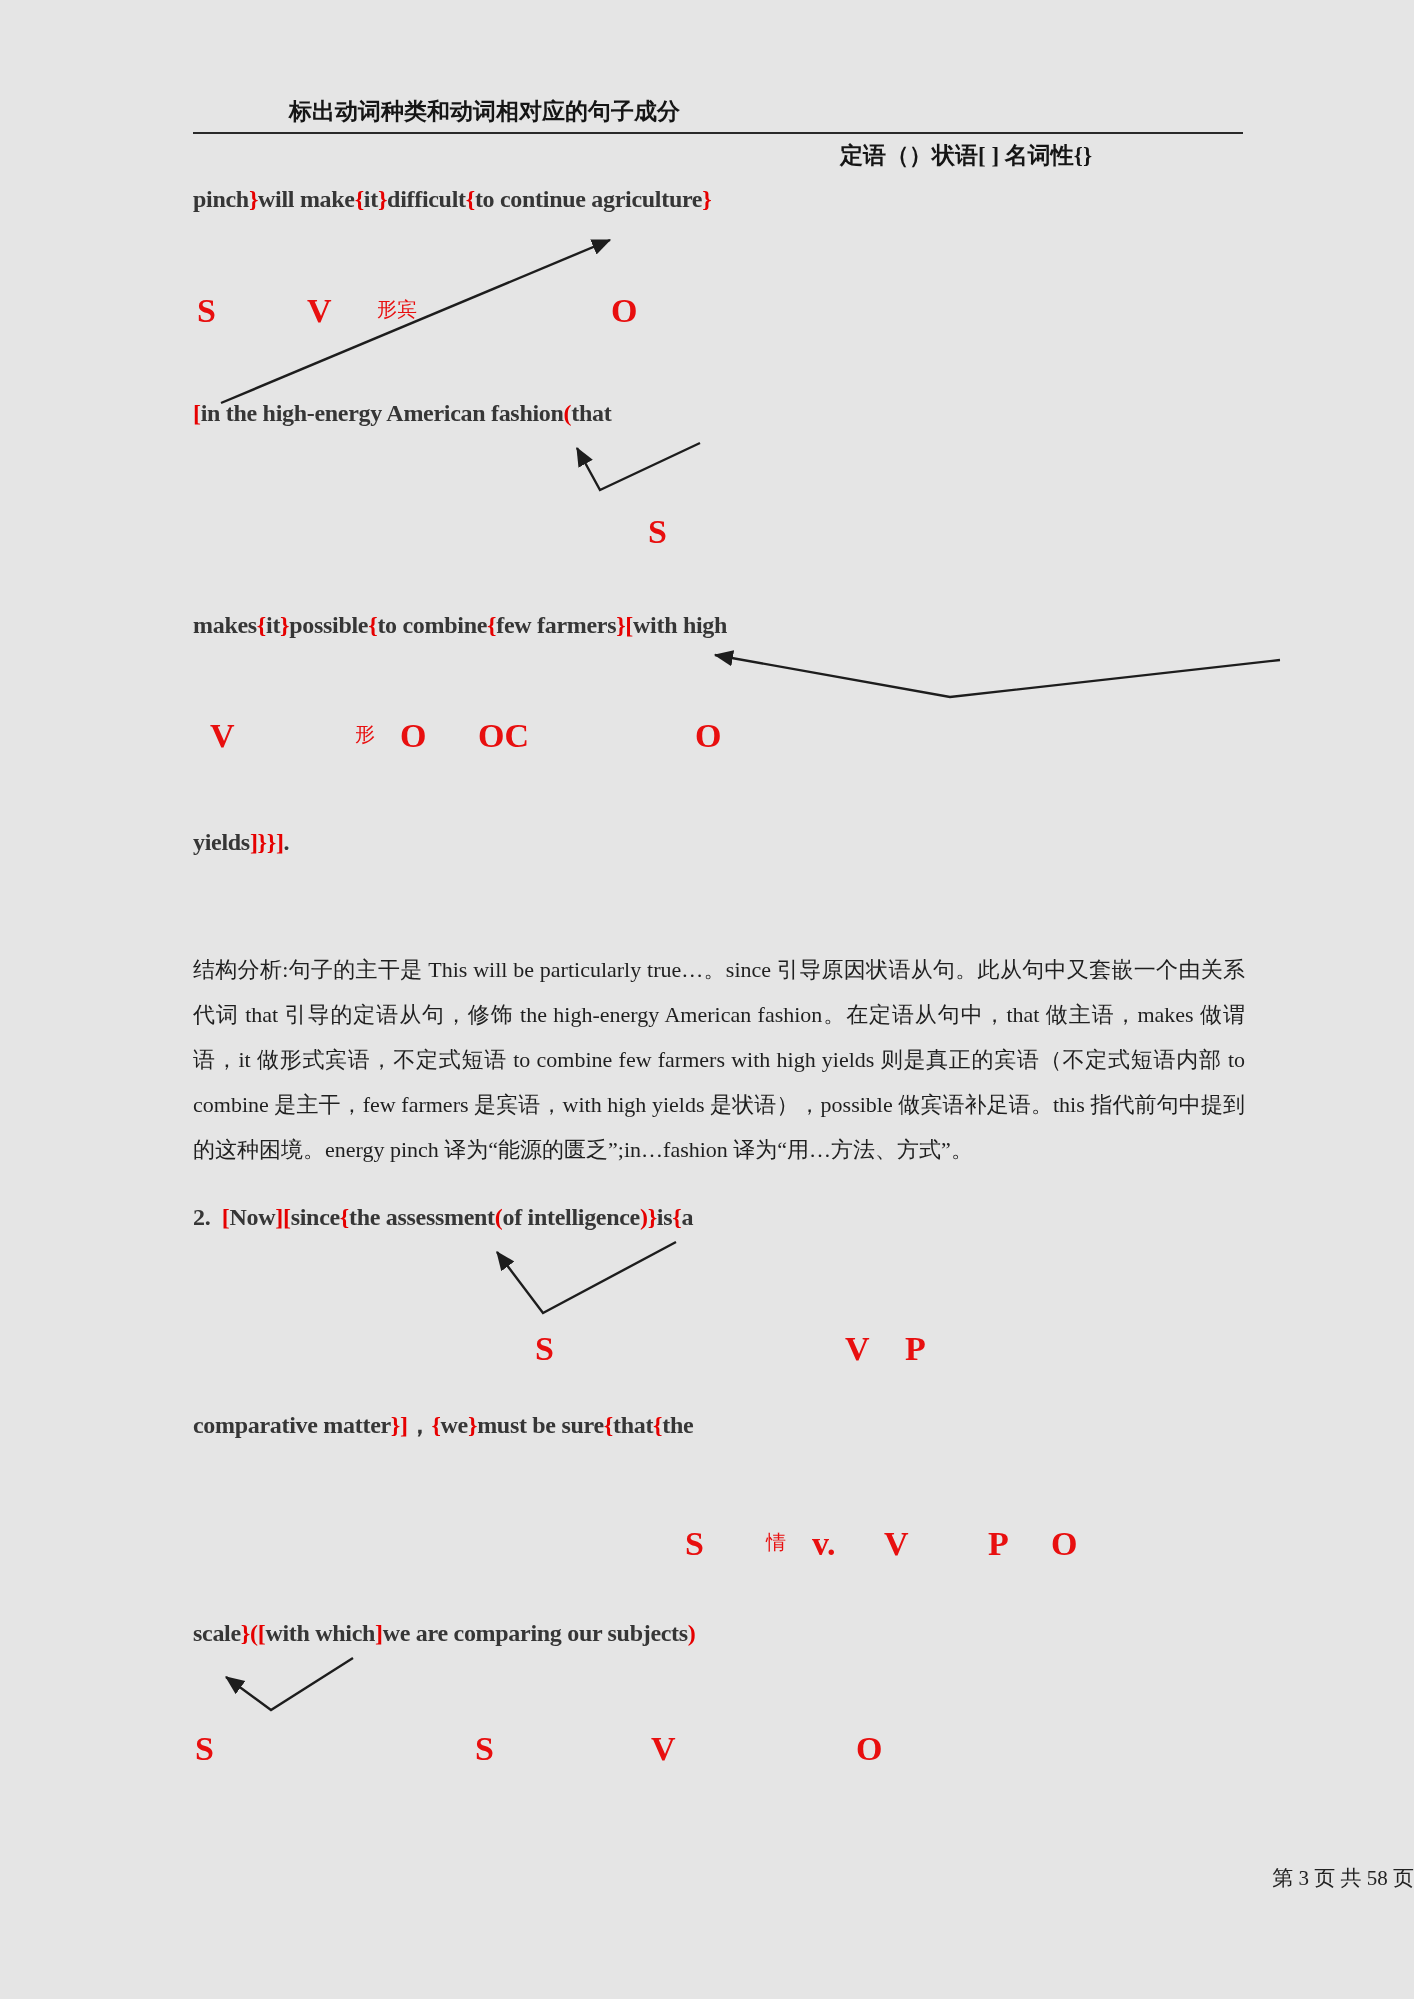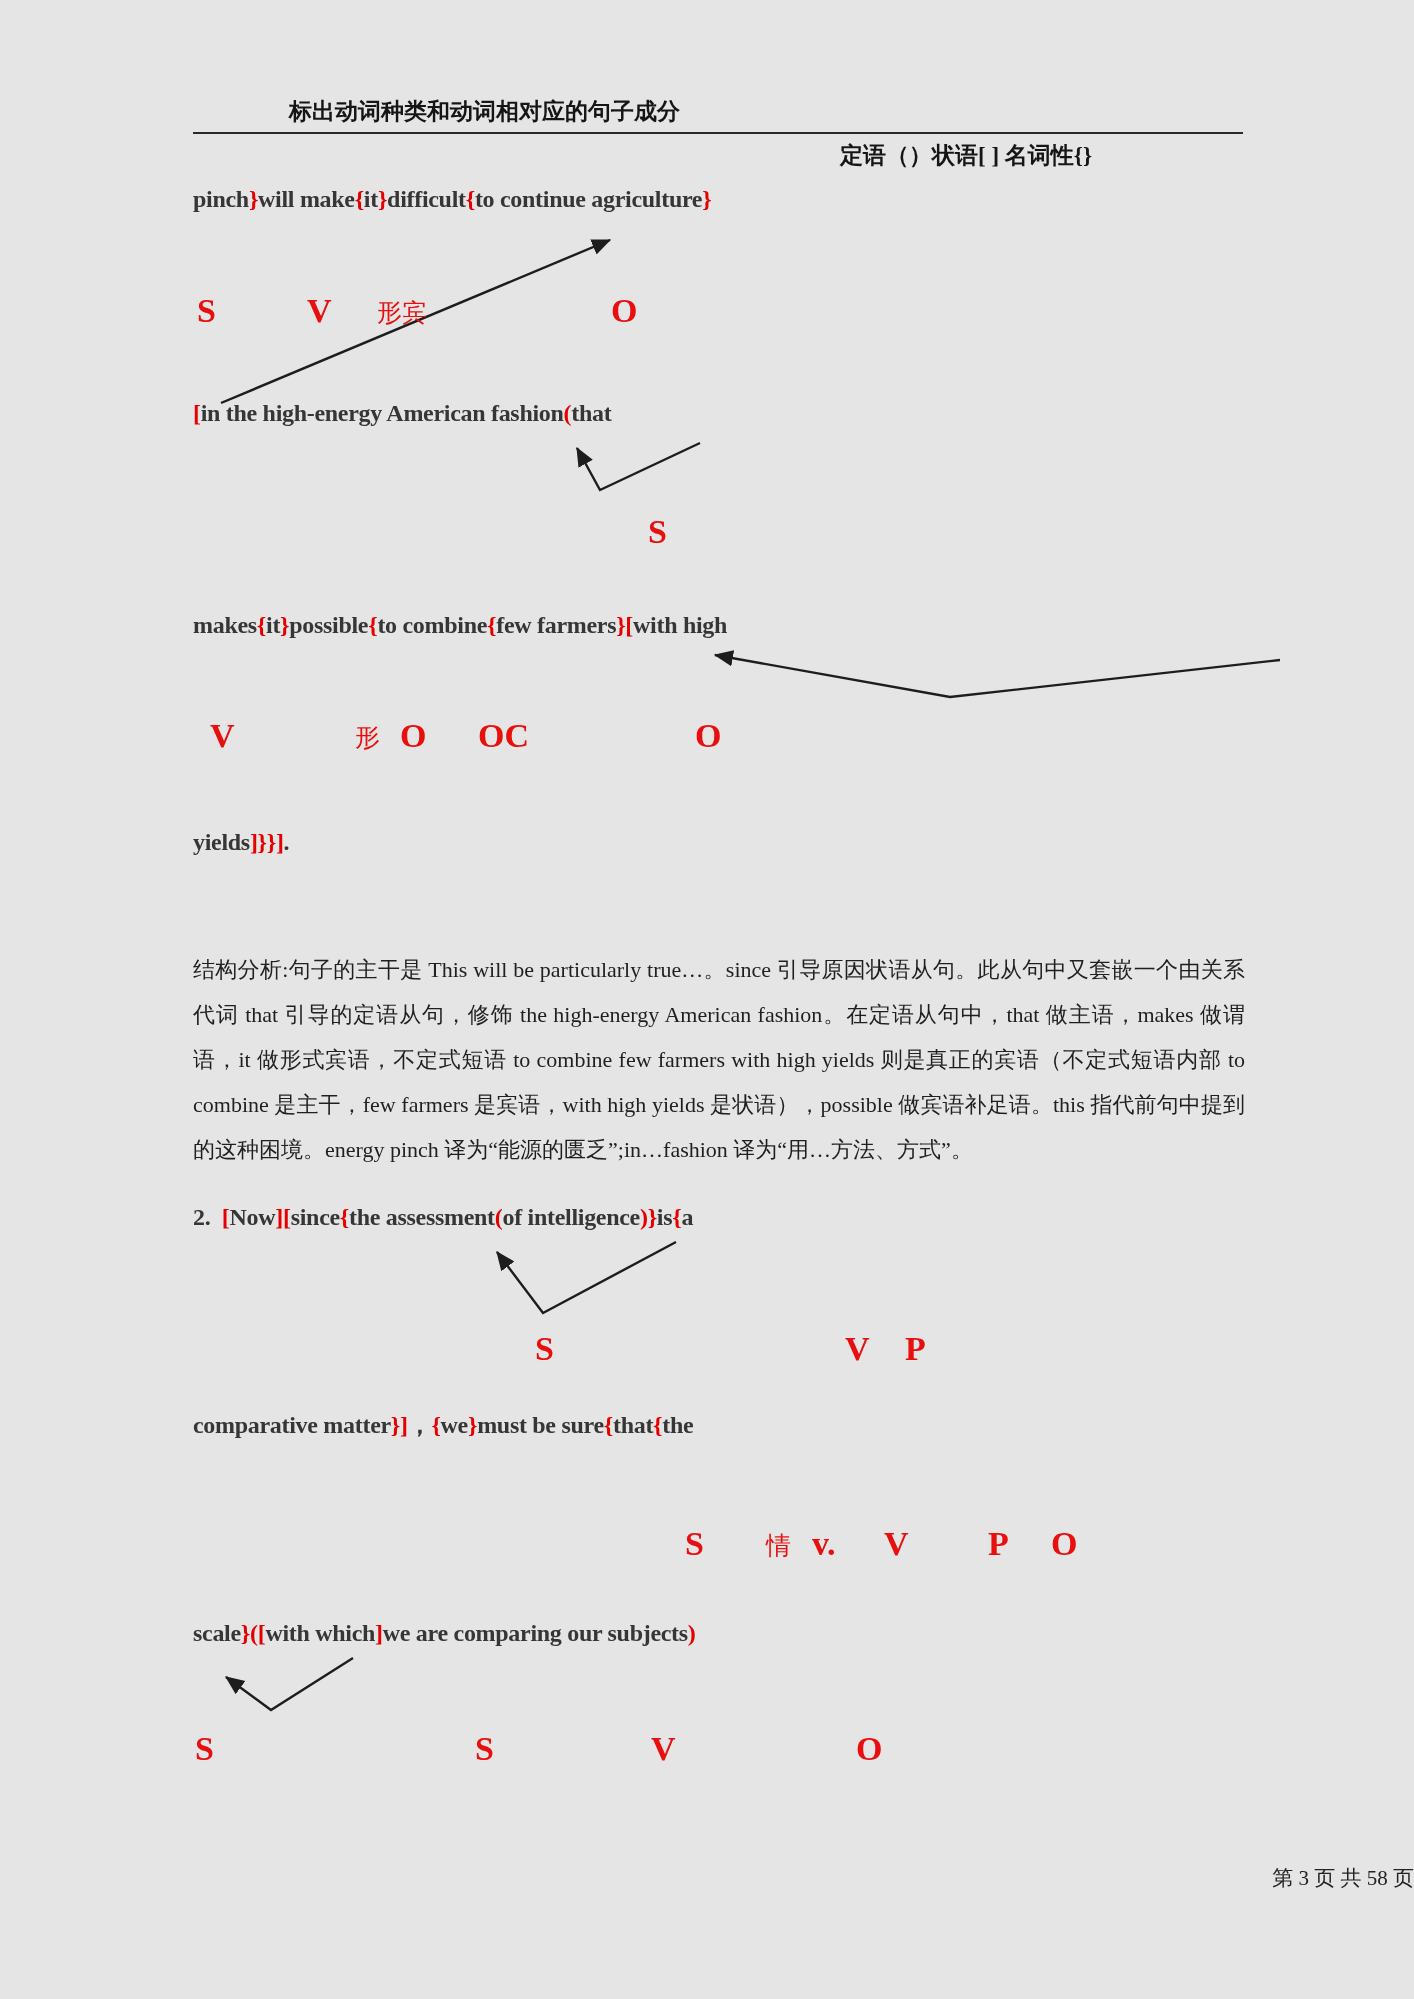--- a/index.html
+++ b/index.html
@@ -9,21 +9,21 @@
   .hdr-left{position:absolute;left:289px;top:96px;font-size:23px;font-weight:bold;color:#151515;white-space:nowrap;}
   .hdr-right{position:absolute;left:840px;top:96px;font-size:23px;font-weight:bold;color:#151515;white-space:nowrap;margin-top:44px;}
   .hdr-rule{position:absolute;left:193px;top:132px;width:1050px;height:0;border-top:2px solid #2a2a2a;}
   
   .sline{position:absolute;left:193px;font-size:24px;font-weight:bold;color:#363636;
          white-space:nowrap;letter-spacing:-0.3px;}
   .sline .red{color:#e60000;}
   
   .mrow{position:absolute;left:0;top:0;width:100%;height:44px;}
   .mrow span{position:absolute;top:0;font-size:34px;font-weight:bold;color:#e80f0f;white-space:nowrap;}
-  .mrow span.cn{font-size:25px;font-weight:normal;top:4px;}
+  .mrow span.cn{font-size:20px;font-weight:normal;top:4px;}
   
   .para{position:absolute;left:193px;top:925px;width:1052px;font-size:22px;line-height:45px;
         color:#1f1f1f;text-align:justify;}
   
   .footer{position:absolute;left:0;top:1864px;width:100%;text-align:right;font-size:21px;color:#222;}
   
   #annotation-svg{position:absolute;left:0;top:0;width:1414px;height:1999px;pointer-events:none;}
   #annotation-svg polyline{fill:none;stroke:#1d1d1d;stroke-width:2.4;}
 </style>
 </head>

